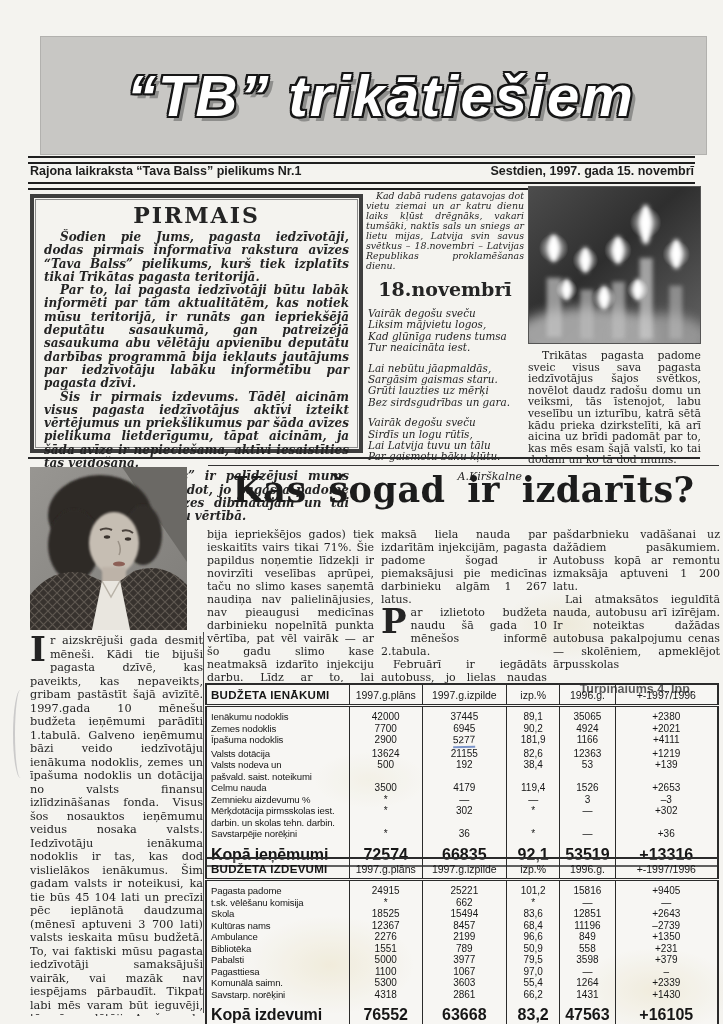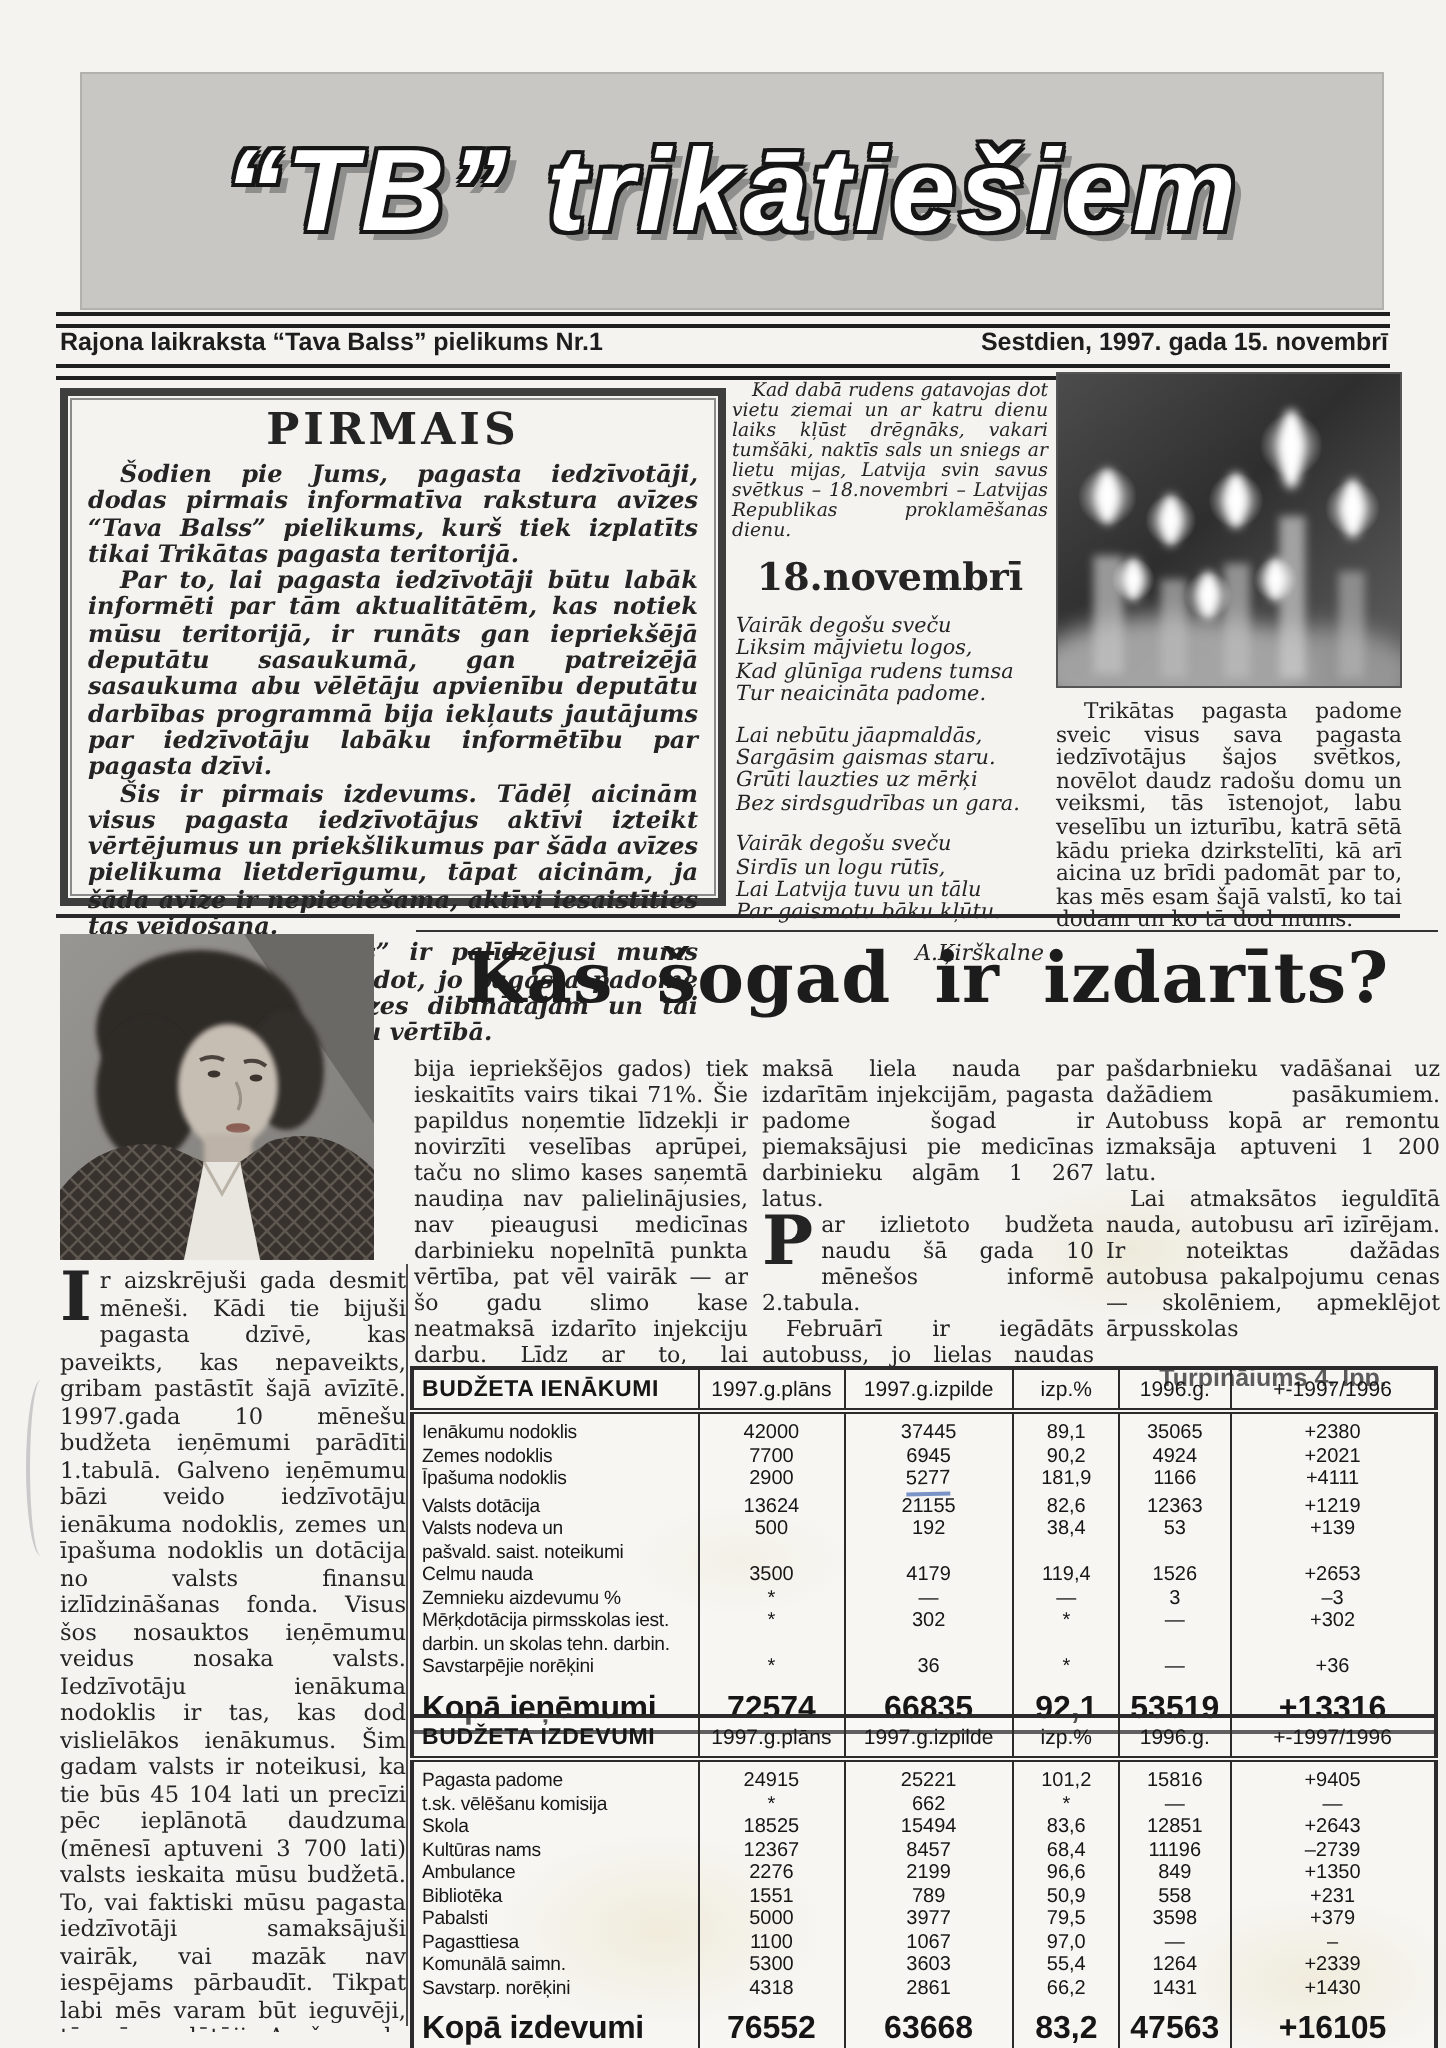--- a/index.html
+++ b/index.html
@@ -5,21 +5,21 @@
   html,body{margin:0;padding:0;background:#f4f3ef;}
   .page{position:relative;width:723px;height:1024px;background:
     radial-gradient(ellipse 120px 70px at 330px 965px, rgba(205,180,95,.22), transparent 70%),
     radial-gradient(ellipse 90px 50px at 565px 625px, rgba(205,185,110,.16), transparent 70%),
     radial-gradient(ellipse 110px 60px at 655px 990px, rgba(200,175,90,.20), transparent 70%),
     radial-gradient(ellipse 80px 40px at 370px 780px, rgba(205,190,120,.14), transparent 70%),
     #f4f3ef;
     overflow:hidden;font-family:"DejaVu Serif",serif;color:#242424;}
   
   .masthead{position:absolute;left:40px;top:36px;width:650px;height:117px;background:#c8c7c4;
-    border:1px solid #b2b1ae;display:flex;align-items:center;justify-content:center;}
+    border:1px solid #b2b1ae;display:flex;align-items:center;justify-content:center;padding-left:15px;}
   .masthead-title{font-family:"Liberation Sans",sans-serif;font-weight:bold;font-style:italic;
     font-size:58px;letter-spacing:2px;color:#ffffff;
     text-shadow:-2px -2px 0 #161616,2px -2px 0 #161616,-2px 2px 0 #161616,2px 2px 0 #161616,
       -2px 0 0 #161616,2px 0 0 #161616,0 -2px 0 #161616,0 2px 0 #161616,5px 5px 0 #8e8e8c;}
   .rule{position:absolute;left:28px;width:667px;}
   .rule-a{top:156px;height:4px;border-top:2px solid #1f1f1f;border-bottom:2px solid #1f1f1f;}
   .rule-b{top:182px;height:4px;border-top:2px solid #1f1f1f;border-bottom:2px solid #1f1f1f;}
   .dateline{position:absolute;left:30px;top:164px;width:664px;display:flex;justify-content:space-between;
     font-family:"Liberation Sans",sans-serif;font-weight:bold;font-size:12.5px;color:#1d1d1d;}
   
@@ -100,21 +100,21 @@
   </div>
 
   <div class="col-november">
     <p class="nov-intro">Kad dabā rudens gatavojas dot vietu ziemai un ar katru dienu laiks kļūst drēgnāks, vakari tumšāki, naktīs sals un sniegs ar lietu mijas, Latvija svin savus svētkus – 18.novembri – Latvijas Republikas proklamēšanas dienu.</p>
     <div class="nov-heading">18.novembrī</div>
     <div class="poem">
         <div class="stanza">
           <div>Vairāk degošu sveču</div>
           <div>Liksim mājvietu logos,</div>
           <div>Kad glūnīga rudens tumsa</div>
-          <div>Tur  neaicināta padome.</div>
+          <div>Tur  neaicināta iest.</div>
         </div>
         <div class="stanza">
           <div>Lai nebūtu jāapmaldās,</div>
           <div>Sargāsim gaismas staru.</div>
           <div>Grūti lauzties uz mērķi</div>
           <div>Bez sirdsgudrības un gara.</div>
         </div>
         <div class="stanza">
           <div>Vairāk degošu sveču</div>
           <div>Sirdīs un logu rūtīs,</div>

